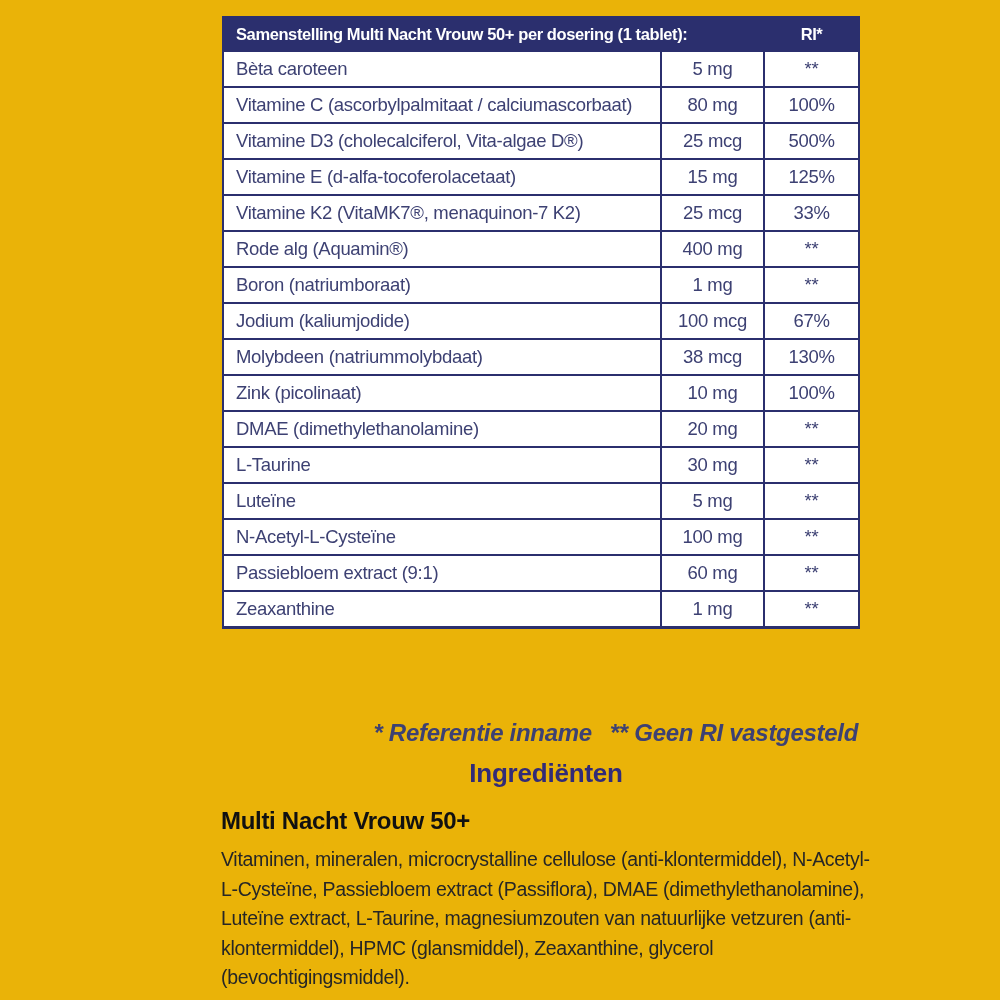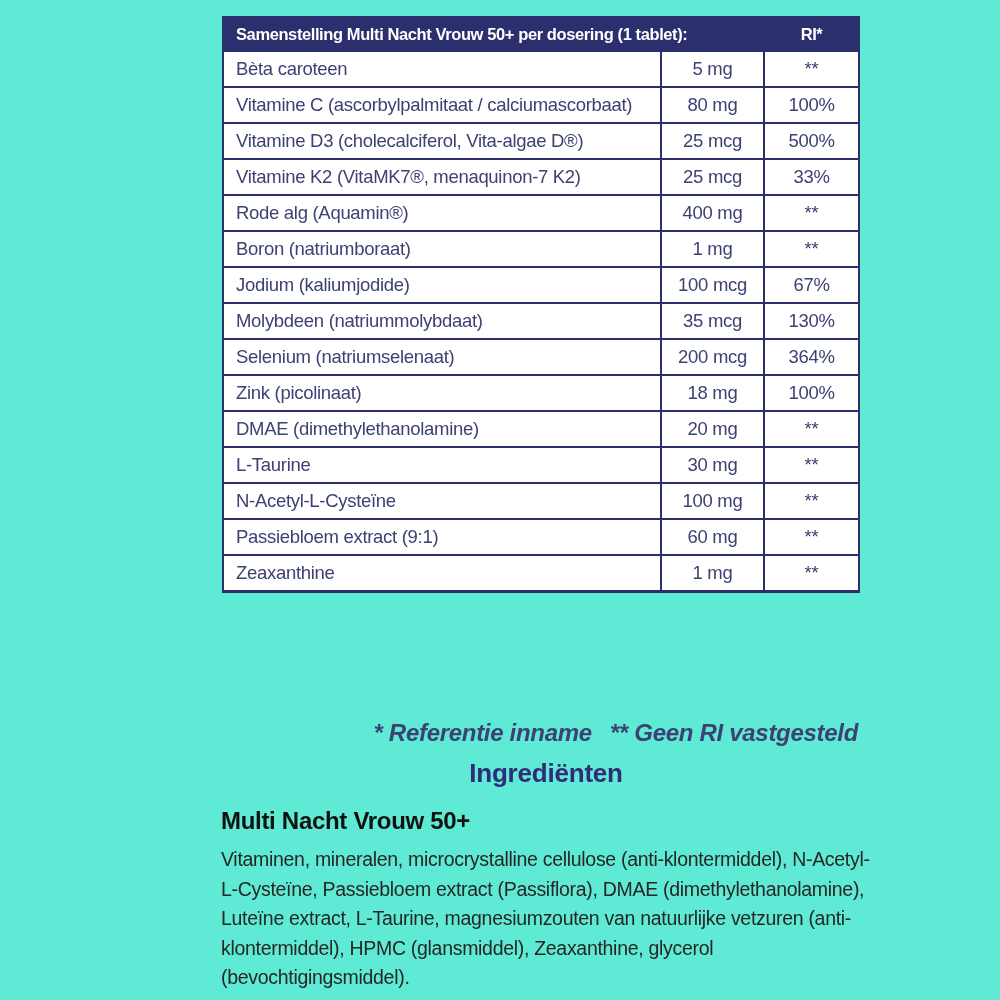--- a/index.html
+++ b/index.html
@@ -8,21 +8,21 @@
     background: #ffffff;
     width: 1000px;
     height: 1000px;
     font-family: "Liberation Sans", sans-serif;
     overflow: hidden;
   }
   .page {
     position: relative;
     width: 1000px;
     height: 1000px;
-    background: #5eead4;
+    background: #eab308;
   }
 
   
   table.comp-table {
     position: absolute;
     left: 222px;
     top: 16px;
     width: 636px;
     border-collapse: collapse;
     table-layout: fixed;
@@ -137,20 +137,25 @@
       <td class="cell-name">Vitamine C (ascorbylpalmitaat / calciumascorbaat)</td>
       <td class="cell-amount">80 mg</td>
       <td class="cell-ri">100%</td>
     </tr>
         <tr>
       <td class="cell-name">Vitamine D3 (cholecalciferol, Vita-algae D®)</td>
       <td class="cell-amount">25 mcg</td>
       <td class="cell-ri">500%</td>
     </tr>
         <tr>
+      <td class="cell-name">Vitamine E (d-alfa-tocoferolacetaat)</td>
+      <td class="cell-amount">15 mg</td>
+      <td class="cell-ri">125%</td>
+    </tr>
+        <tr>
       <td class="cell-name">Vitamine K2 (VitaMK7®, menaquinon-7 K2)</td>
       <td class="cell-amount">25 mcg</td>
       <td class="cell-ri">33%</td>
     </tr>
         <tr>
       <td class="cell-name">Rode alg (Aquamin®)</td>
       <td class="cell-amount">400 mg</td>
       <td class="cell-ri">**</td>
     </tr>
         <tr>
@@ -158,41 +163,41 @@
       <td class="cell-amount">1 mg</td>
       <td class="cell-ri">**</td>
     </tr>
         <tr>
       <td class="cell-name">Jodium (kaliumjodide)</td>
       <td class="cell-amount">100 mcg</td>
       <td class="cell-ri">67%</td>
     </tr>
         <tr>
       <td class="cell-name">Molybdeen (natriummolybdaat)</td>
-      <td class="cell-amount">35 mcg</td>
+      <td class="cell-amount">38 mcg</td>
       <td class="cell-ri">130%</td>
     </tr>
         <tr>
-      <td class="cell-name">Selenium (natriumselenaat)</td>
-      <td class="cell-amount">200 mcg</td>
-      <td class="cell-ri">364%</td>
-    </tr>
-        <tr>
       <td class="cell-name">Zink (picolinaat)</td>
-      <td class="cell-amount">18 mg</td>
+      <td class="cell-amount">10 mg</td>
       <td class="cell-ri">100%</td>
     </tr>
         <tr>
       <td class="cell-name">DMAE (dimethylethanolamine)</td>
       <td class="cell-amount">20 mg</td>
       <td class="cell-ri">**</td>
     </tr>
         <tr>
       <td class="cell-name">L-Taurine</td>
       <td class="cell-amount">30 mg</td>
+      <td class="cell-ri">**</td>
+    </tr>
+        <tr>
+      <td class="cell-name">Luteïne</td>
+      <td class="cell-amount">5 mg</td>
       <td class="cell-ri">**</td>
     </tr>
         <tr>
       <td class="cell-name">N-Acetyl-L-Cysteïne</td>
       <td class="cell-amount">100 mg</td>
       <td class="cell-ri">**</td>
     </tr>
         <tr>
       <td class="cell-name">Passiebloem extract (9:1)</td>
       <td class="cell-amount">60 mg</td>

